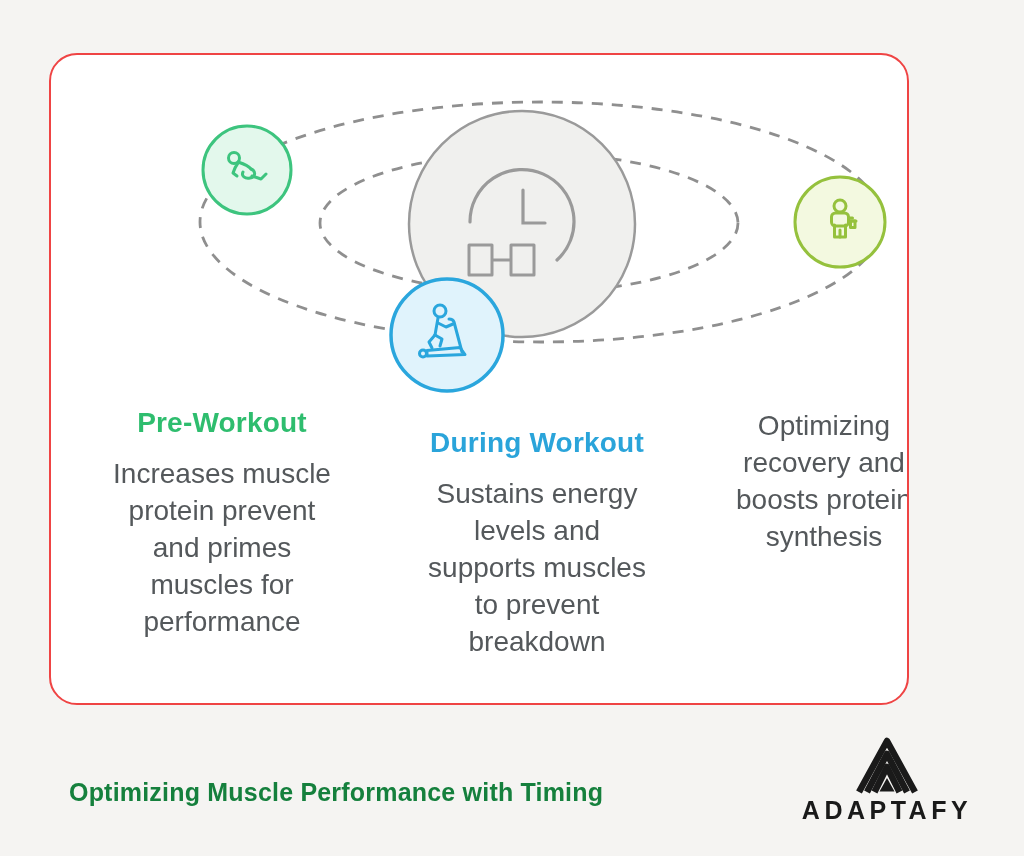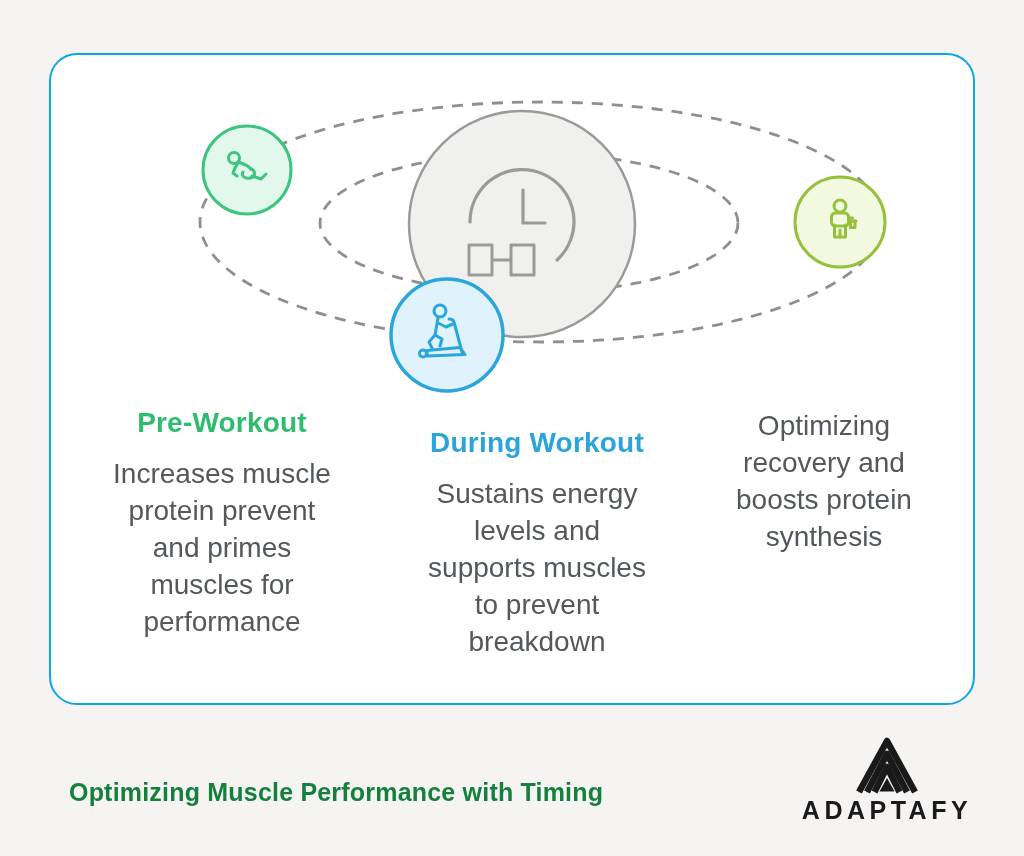--- a/index.html
+++ b/index.html
@@ -1,18 +1,18 @@
 <!DOCTYPE html>
 <html><head>
 <meta charset="utf-8">
 <style>
   html,body{margin:0;padding:0;background:#f5f4f2;font-family:"Liberation Sans",sans-serif;}
   .page{position:relative;width:1024px;height:856px;background:#f5f4f2;overflow:hidden;}
-  .card{position:absolute;left:49px;top:53px;width:926px;height:652px;background:#ffffff;
-        border:2px solid #0ea5e9;border-radius:28px;box-sizing:border-box;overflow:hidden;}
+  .card{position:absolute;left:49px;top:53px;width:860px;height:652px;background:#ffffff;
+        border:2px solid #ef4444;border-radius:28px;box-sizing:border-box;overflow:hidden;}
   .diagram{position:absolute;left:0;top:0;width:926px;height:352px;}
   .col{position:absolute;width:310px;text-align:center;}
   .col h2{margin:0 0 16px;font-size:28px;font-weight:700;letter-spacing:.2px;}
   .col p{margin:0;font-size:28px;line-height:37px;color:#54585b;white-space:pre-line;}
   .col1{left:16px;top:352px;}
   .col2{left:331px;top:372px;}
   .col3{left:618px;top:352px;}
   .footer-title{position:absolute;left:59px;top:768px;margin:10px;font-size:25px;font-weight:800;
         color:#15803d;letter-spacing:.2px;}
   .logo{position:absolute;right:46px;top:736px;width:182px;text-align:center;}

